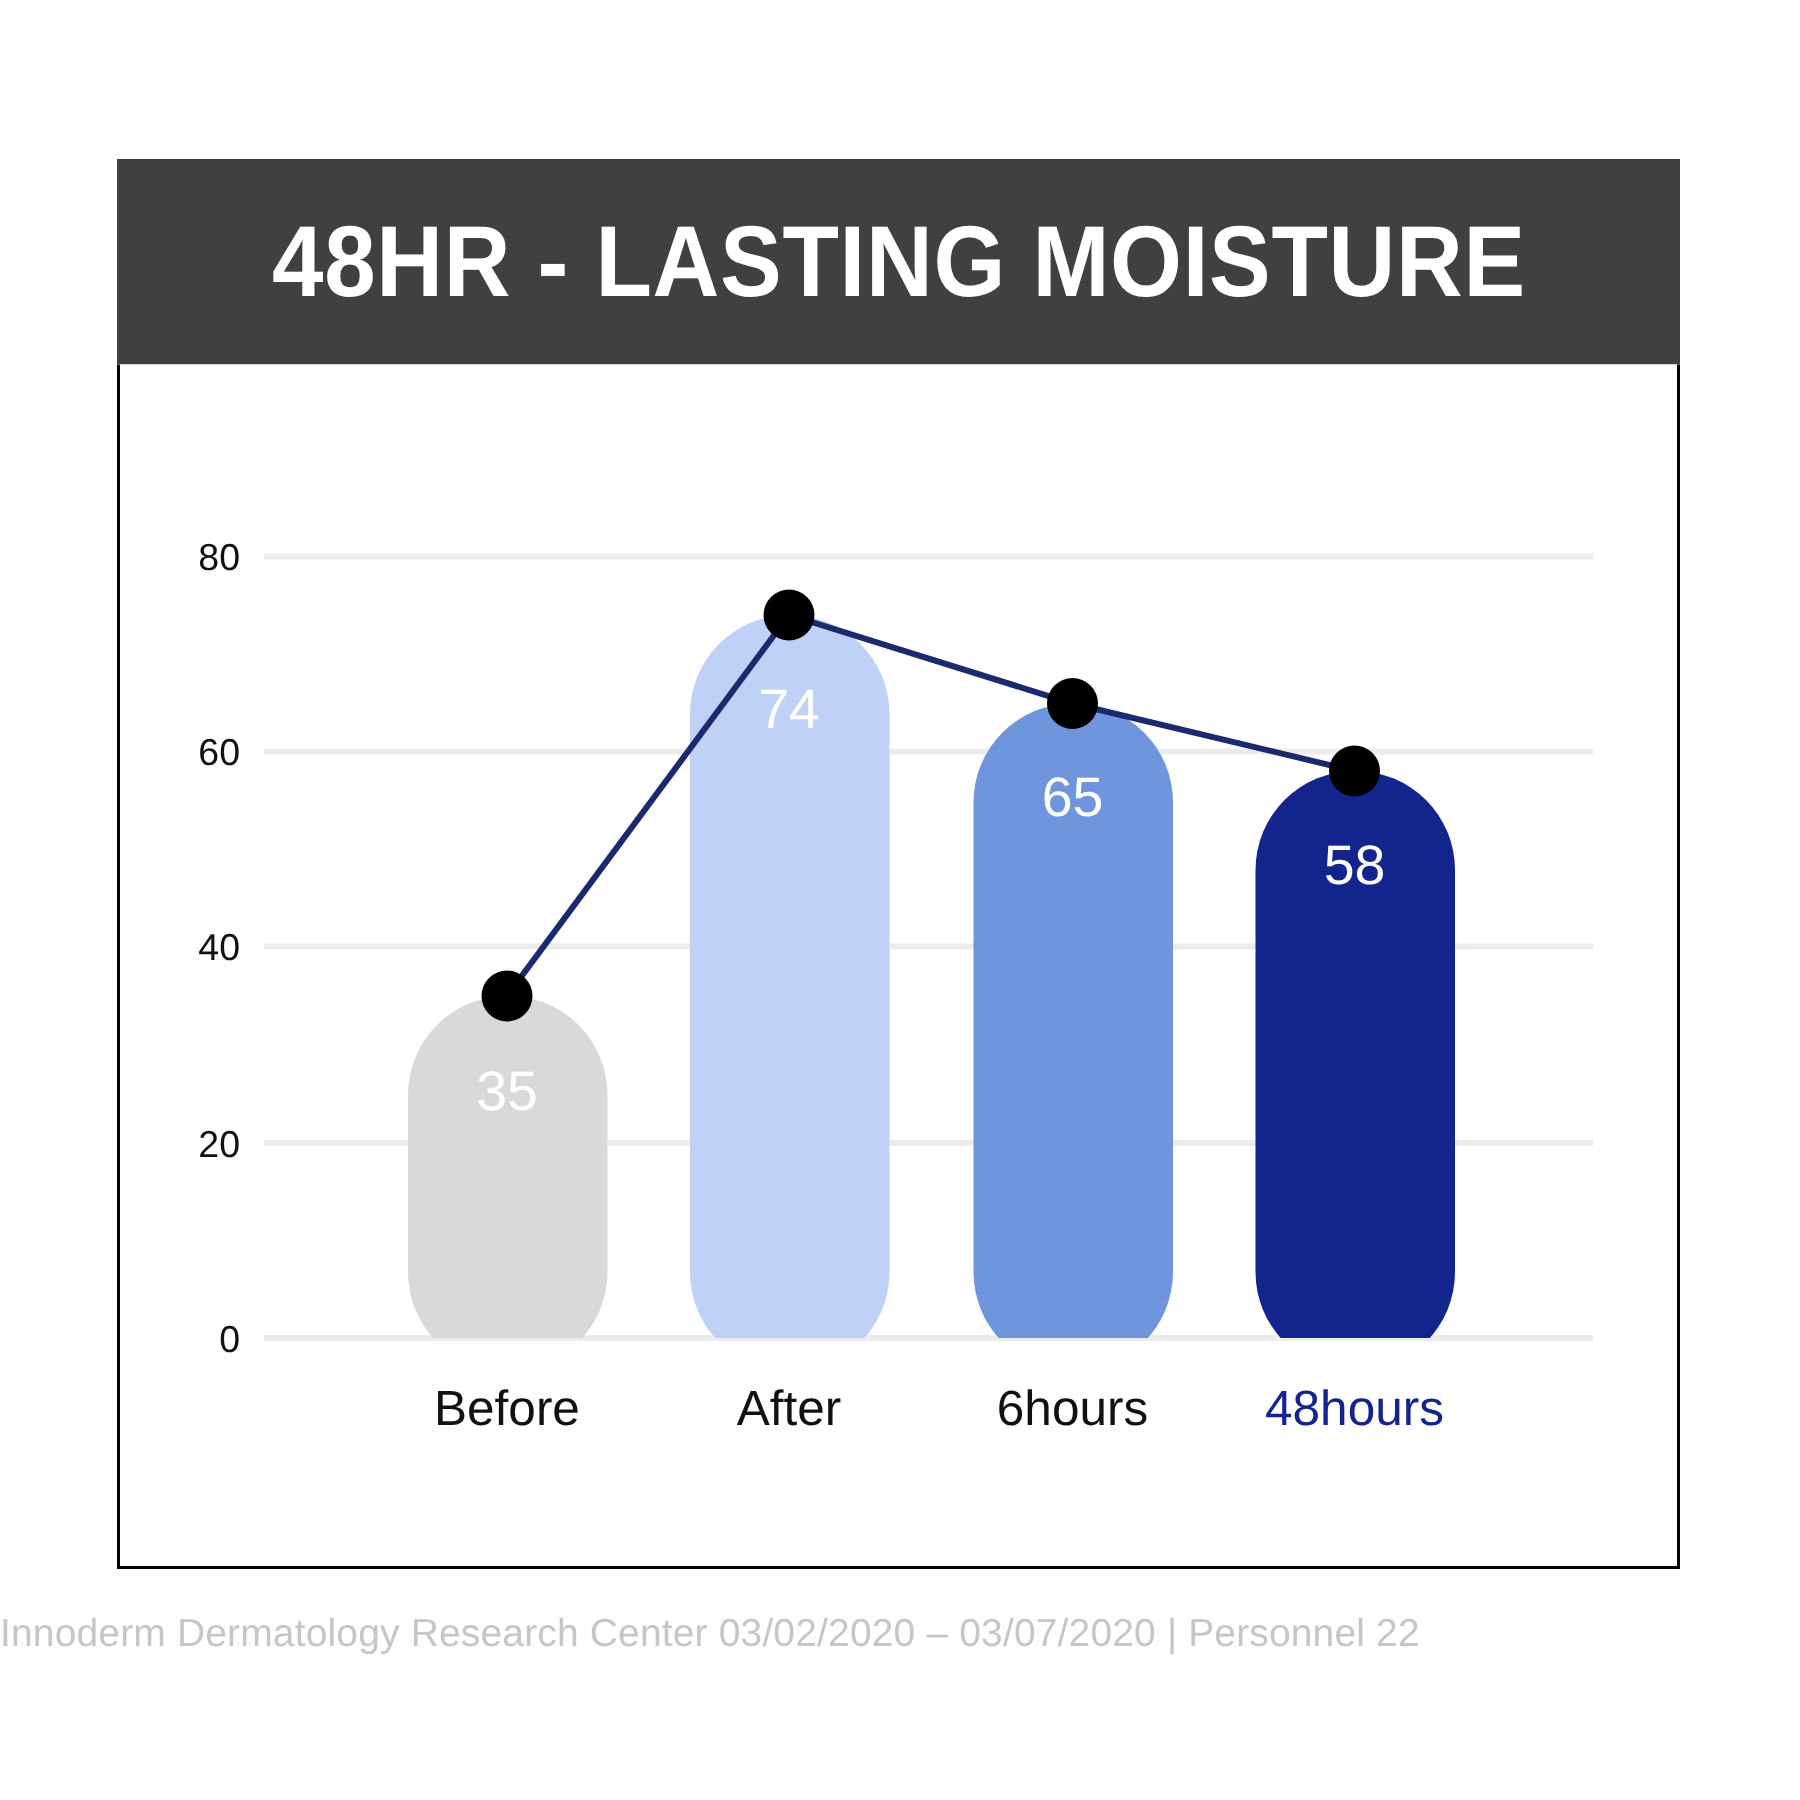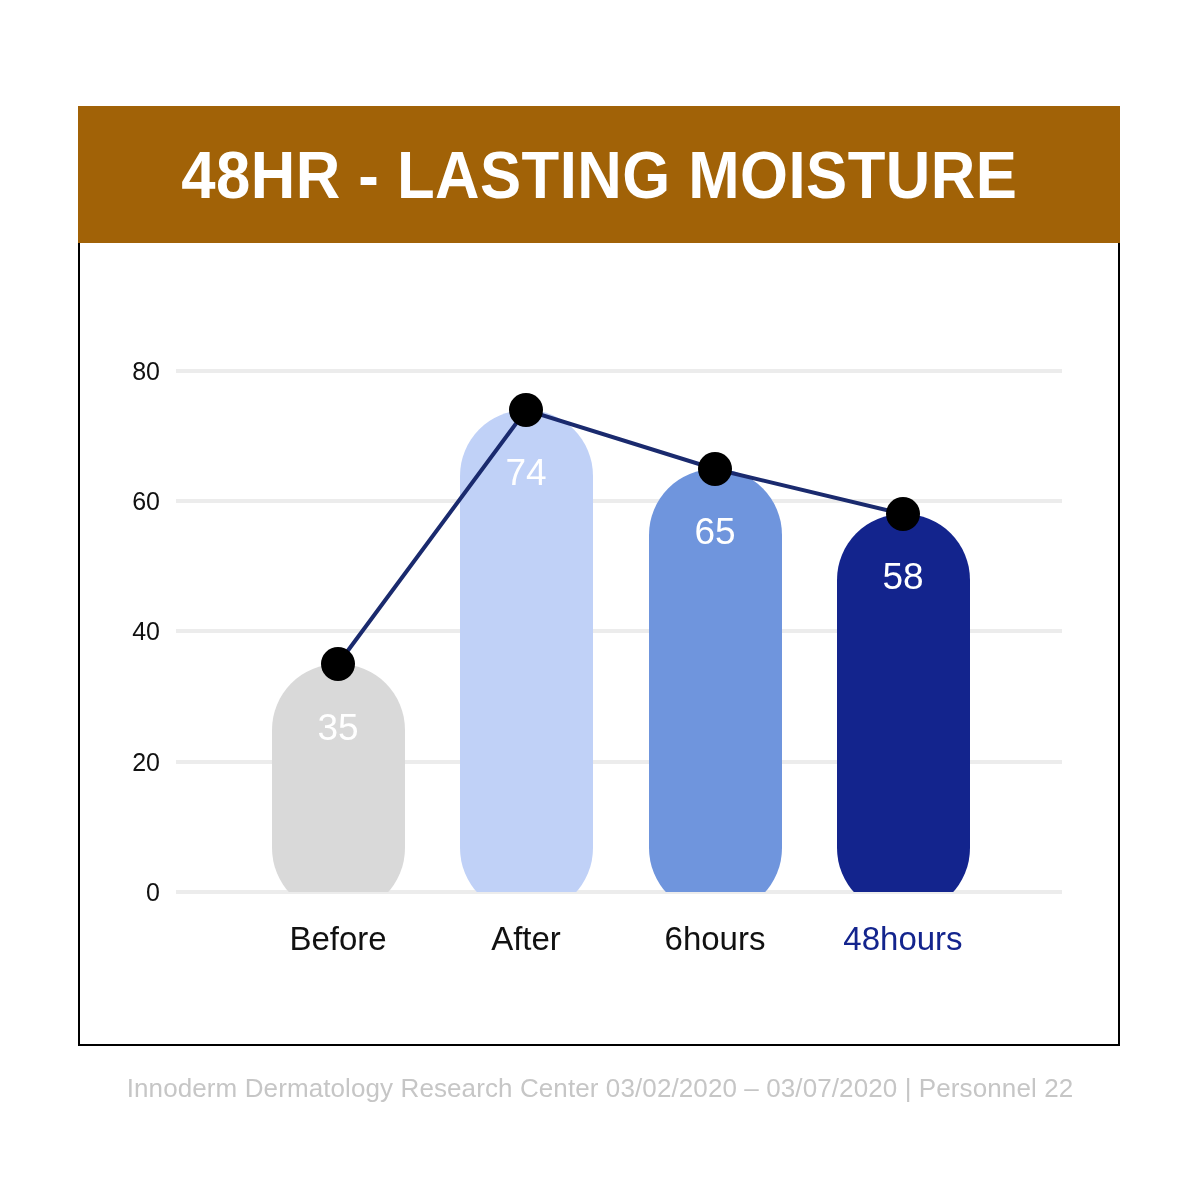--- a/index.html
+++ b/index.html
@@ -23,21 +23,21 @@
     background: #ffffff;
   }
 
   
   .title-band {
     position: absolute;
     left: 78px;
     top: 106px;
     width: 1042px;
     height: 137px;
-    background: #a16207;
+    background: #404040;
     display: flex;
     align-items: center;
     justify-content: center;
   }
   .title-text {
     color: #ffffff;
     font-family: "Liberation Sans", sans-serif;
     font-weight: 700;
     font-size: 67px;
     letter-spacing: 0.5px;
@@ -67,21 +67,21 @@
     width: 1042px;
     height: 803px;
   }
 
   
   .footer {
     position: absolute;
     left: 0;
     top: 1073px;
     width: 1200px;
-    text-align: center;
+    text-align: left;
     color: #c6c6c6;
     font-family: "Liberation Sans", sans-serif;
     font-size: 26px;
     letter-spacing: 0.1px;
     white-space: nowrap;
   }
 
   
   .ytick {
     font-family: "Liberation Sans", sans-serif;

